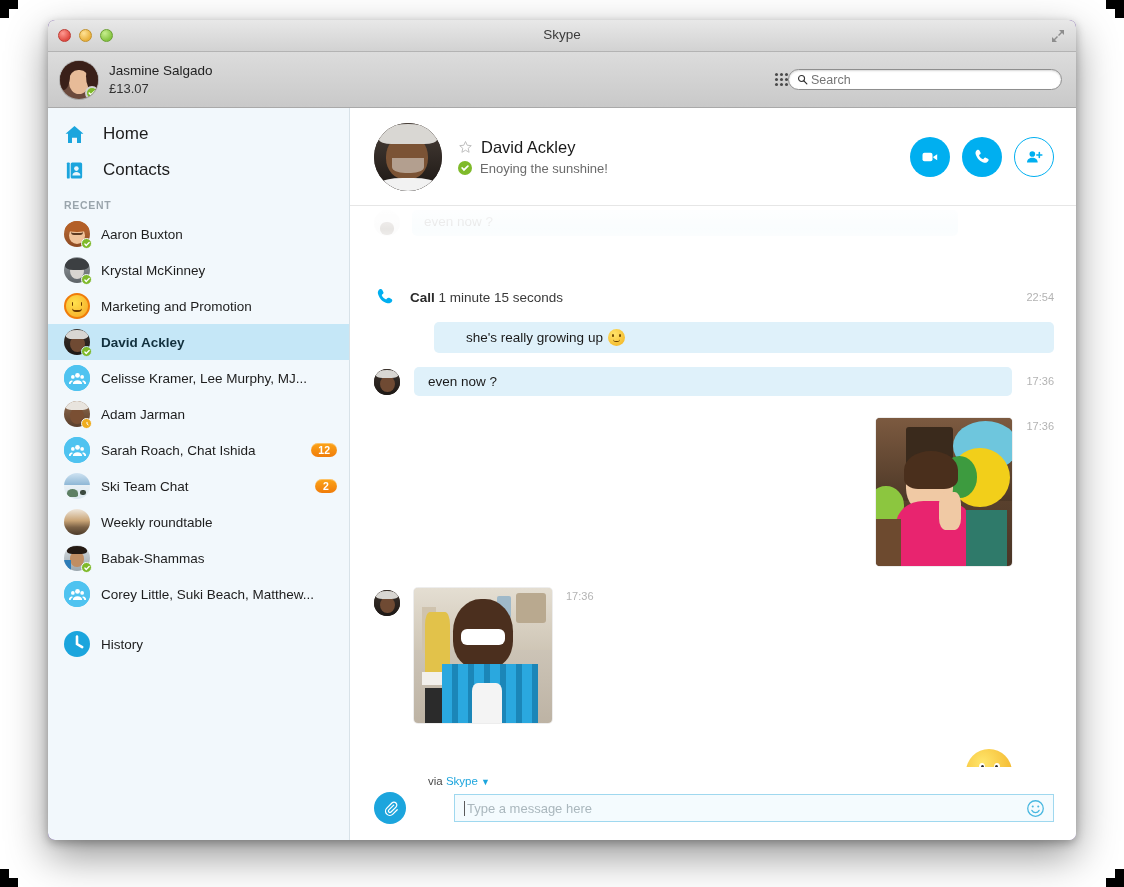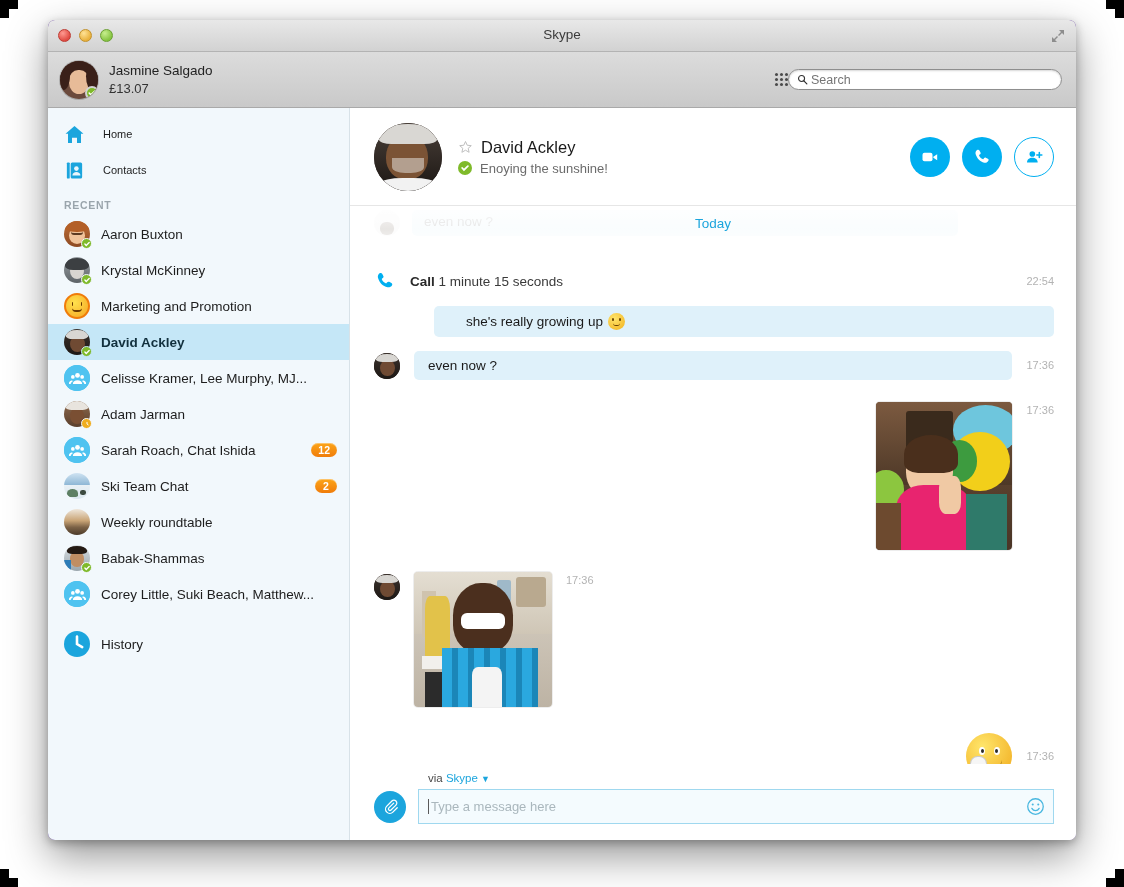--- a/index.html
+++ b/index.html
@@ -111,21 +111,21 @@
     background: #f2f8fc;
     border-right: 1px solid #d8e2e8;
     overflow: hidden;
     padding-top: 8px;
   }
   .navitem {
     height: 36px; display: flex; align-items: center;
     padding-left: 16px; cursor: pointer;
   }
   .navitem .ni-ico { width: 28px; display: flex; align-items: center; justify-content: flex-start; }
-  .navitem .ni-lbl { font-size: 11px; color: #1d1d1d; margin-left: 11px; }
+  .navitem .ni-lbl { font-size: 17px; color: #1d1d1d; margin-left: 11px; }
 
   .sec-label {
     font-size: 10.5px; font-weight: bold; letter-spacing: 0.7px;
     color: #9aa5ac; padding: 11px 0 5px 16px;
   }
 
   .crow {
     height: 36px; display: flex; align-items: center;
     padding: 0 12px 0 16px; cursor: pointer; position: relative;
   }
@@ -217,22 +217,22 @@
 
   
   .composer { flex: 0 0 auto; padding: 8px 22px 16px 24px; background: #fff; }
   .via { font-size: 11.5px; color: #4a4a4a; margin-left: 54px; margin-bottom: 5px; }
   .via a { color: #1ca5dd; text-decoration: none; }
   .via .carr { color: #1ca5dd; font-size: 9px; }
   .crow2 { display: flex; align-items: center; gap: 12px; }
   .clip { width: 32px; height: 32px; border-radius: 50%; background: #1ca5dd; display: flex; align-items: center; justify-content: center; flex: 0 0 auto; cursor: pointer; }
   .clip svg { width: 17px; height: 17px; }
   .inputbox {
-    flex: 1; height: 35px; border: 1px solid #9fd8ef; background: #f4fbfe;
-    display: flex; align-items: center; padding: 0 8px 0 9px; position: relative;
+    flex: 1; height: 28px; border: 1px solid #9fd8ef; background: #f4fbfe;
+    display: flex; align-items: center; padding: 0 8px 0 9px; position: relative; margin-left: 36px;
   }
   .inputbox .caret { width: 1px; height: 15px; background: #5a5a5a; margin-right: 2px; }
   .inputbox input {
     border: 0; outline: 0; background: transparent; width: 100%;
     font-family: inherit; font-size: 13px; color: #222;
   }
   .inputbox input::placeholder { color: #aab7bd; }
   .emo-btn { width: 19px; height: 19px; flex: 0 0 auto; cursor: pointer; margin-left: 6px; }
 
   
@@ -553,23 +553,20 @@
           <div class="faded">
             <span class="av">
               <span class="disc" style="background:#e9e9e9">
                 <span style="position:absolute;left:24%;top:46%;width:52%;height:50%;background:#5a4436;border-radius:46%"></span>
               </span>
             </span>
             <span class="bub">even now ?</span>
           </div>
           <div class="fademask"></div>
         </div>
-        <div class="daydiv">
-          <span>Today</span>
-        </div>
 
         <div class="callrow">
           <span class="ph">
             <svg viewBox="0 0 24 24">
               <path d="M6.6 3.4c.9-.5 1.8-.2 2.3.7l1.3 2.4c.4.8.2 1.6-.5 2.2l-.9.7c-.3.3-.4.6-.2 1 .8 1.8 2.3 3.3 4.1 4.1.4.2.8.1 1-.2l.7-.9c.6-.7 1.4-.9 2.2-.5l2.4 1.3c.9.5 1.2 1.4.7 2.3-1 1.8-3 2.8-5 2.3C9.6 17.6 6.4 14.4 4.3 8.4c-.5-2 .5-4 2.3-5z" fill="#00aff0"></path>
             </svg>
           </span>
           <span class="ctxt">
             <b>Call</b>
             <span>1 minute 15 seconds</span>

